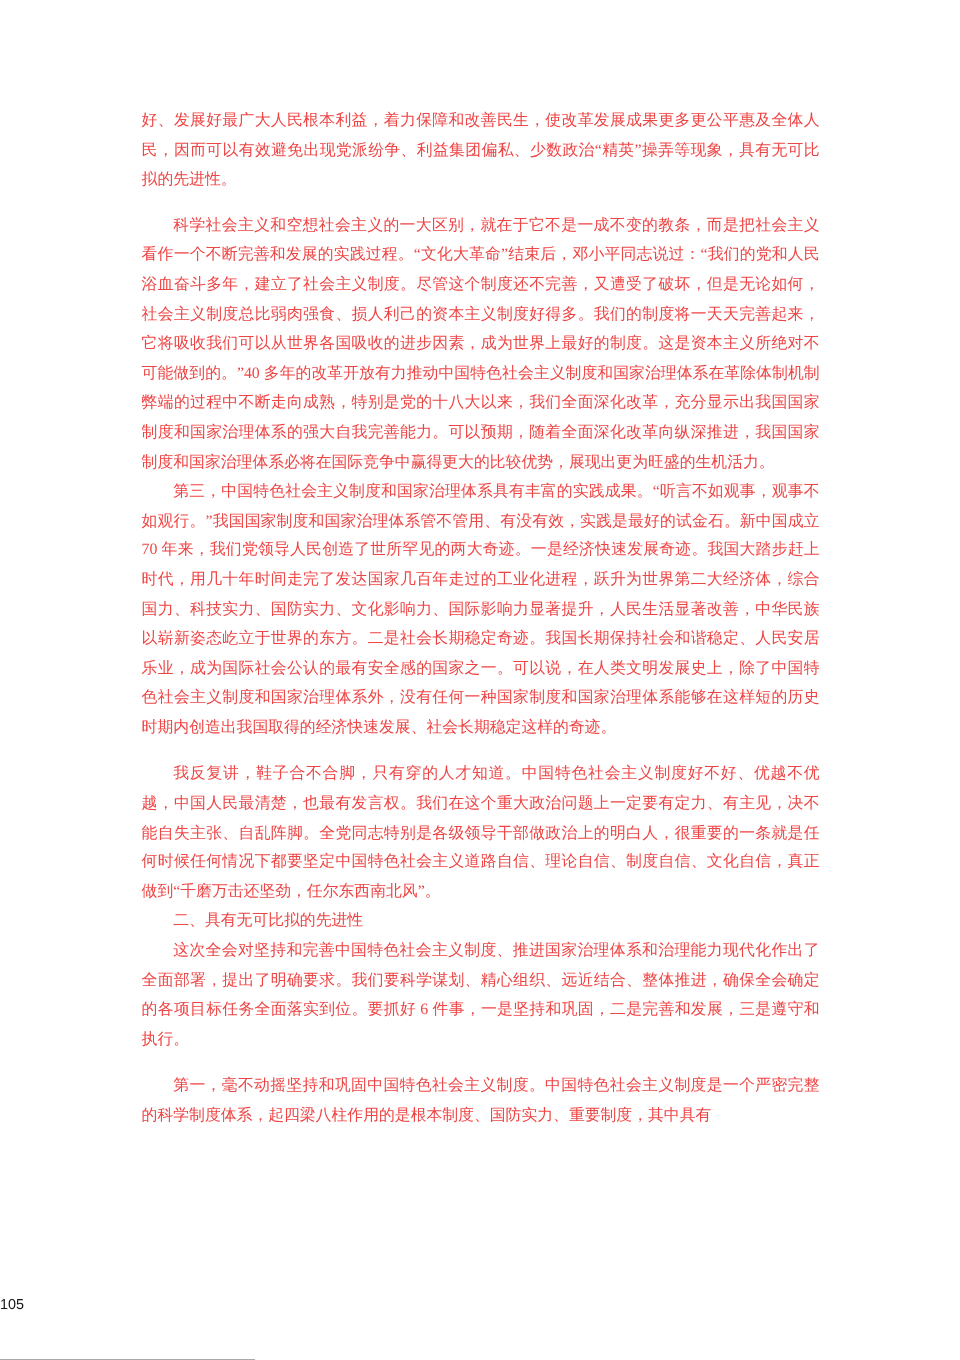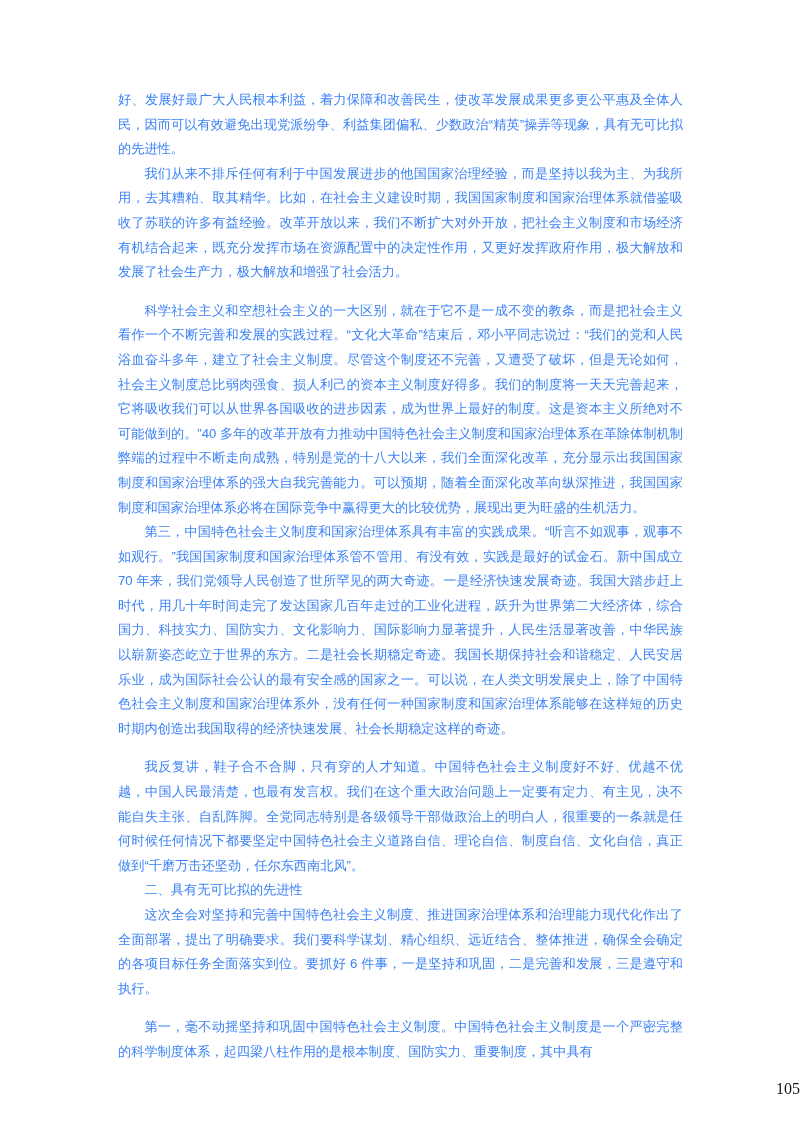--- a/index.html
+++ b/index.html
@@ -19,58 +19,57 @@
     overflow: hidden;
   }
   .page-inner {
     position: absolute;
     left: 118px;
     top: 88px;
     width: 565px;
     height: 960px;
   }
   .doc-body {
-    font-family: Liberation Sans, sans-serif;
+    font-family: Liberation Serif, serif;
     font-size: 13.2px;
     line-height: 24.6px;
-    color: #3b82f6;
+    color: #ef4444;
     text-align: justify;
     text-justify: inter-character;
   }
   .para {
     margin: 0;
     text-indent: 2em;
     text-align: justify;
   }
   .para.noindent {
     text-indent: 0;
   }
   .gap {
     height: 14px;
   }
   .page-number {
     position: absolute;
     left: 0;
     right: 0;
     top: 1080px;
-    text-align: right;
-    font-size: 16px;
+    text-align: left;
+    font-size: 12px;
     color: #161616;
-    font-family: Liberation Serif, serif;
+    font-family: Liberation Sans, sans-serif;
   }
 </style>
 </head>
 <body>
 
 <div class="page">
   <div class="page-inner">
     <div class="doc-body">
 
       <p class="para noindent">好、发展好最广大人民根本利益，着力保障和改善民生，使改革发展成果更多更公平惠及全体人民，因而可以有效避免出现党派纷争、利益集团偏私、少数政治“精英”操弄等现象，具有无可比拟的先进性。</p>
-      <p class="para">我们从来不排斥任何有利于中国发展进步的他国国家治理经验，而是坚持以我为主、为我所用，去其糟粕、取其精华。比如，在社会主义建设时期，我国国家制度和国家治理体系就借鉴吸收了苏联的许多有益经验。改革开放以来，我们不断扩大对外开放，把社会主义制度和市场经济有机结合起来，既充分发挥市场在资源配置中的决定性作用，又更好发挥政府作用，极大解放和发展了社会生产力，极大解放和增强了社会活力。</p>
 
       <div class="gap"></div>
 
       <p class="para">科学社会主义和空想社会主义的一大区别，就在于它不是一成不变的教条，而是把社会主义看作一个不断完善和发展的实践过程。“文化大革命”结束后，邓小平同志说过：“我们的党和人民浴血奋斗多年，建立了社会主义制度。尽管这个制度还不完善，又遭受了破坏，但是无论如何，社会主义制度总比弱肉强食、损人利己的资本主义制度好得多。我们的制度将一天天完善起来，它将吸收我们可以从世界各国吸收的进步因素，成为世界上最好的制度。这是资本主义所绝对不可能做到的。”40 多年的改革开放有力推动中国特色社会主义制度和国家治理体系在革除体制机制弊端的过程中不断走向成熟，特别是党的十八大以来，我们全面深化改革，充分显示出我国国家制度和国家治理体系的强大自我完善能力。可以预期，随着全面深化改革向纵深推进，我国国家制度和国家治理体系必将在国际竞争中赢得更大的比较优势，展现出更为旺盛的生机活力。</p>
       <p class="para">第三，中国特色社会主义制度和国家治理体系具有丰富的实践成果。“听言不如观事，观事不如观行。”我国国家制度和国家治理体系管不管用、有没有效，实践是最好的试金石。新中国成立 70 年来，我们党领导人民创造了世所罕见的两大奇迹。一是经济快速发展奇迹。我国大踏步赶上时代，用几十年时间走完了发达国家几百年走过的工业化进程，跃升为世界第二大经济体，综合国力、科技实力、国防实力、文化影响力、国际影响力显著提升，人民生活显著改善，中华民族以崭新姿态屹立于世界的东方。二是社会长期稳定奇迹。我国长期保持社会和谐稳定、人民安居乐业，成为国际社会公认的最有安全感的国家之一。可以说，在人类文明发展史上，除了中国特色社会主义制度和国家治理体系外，没有任何一种国家制度和国家治理体系能够在这样短的历史时期内创造出我国取得的经济快速发展、社会长期稳定这样的奇迹。</p>
 
       <div class="gap"></div>
 
       <p class="para">我反复讲，鞋子合不合脚，只有穿的人才知道。中国特色社会主义制度好不好、优越不优越，中国人民最清楚，也最有发言权。我们在这个重大政治问题上一定要有定力、有主见，决不能自失主张、自乱阵脚。全党同志特别是各级领导干部做政治上的明白人，很重要的一条就是任何时候任何情况下都要坚定中国特色社会主义道路自信、理论自信、制度自信、文化自信，真正做到“千磨万击还坚劲，任尔东西南北风”。</p>
       <p class="para">二、具有无可比拟的先进性</p>

